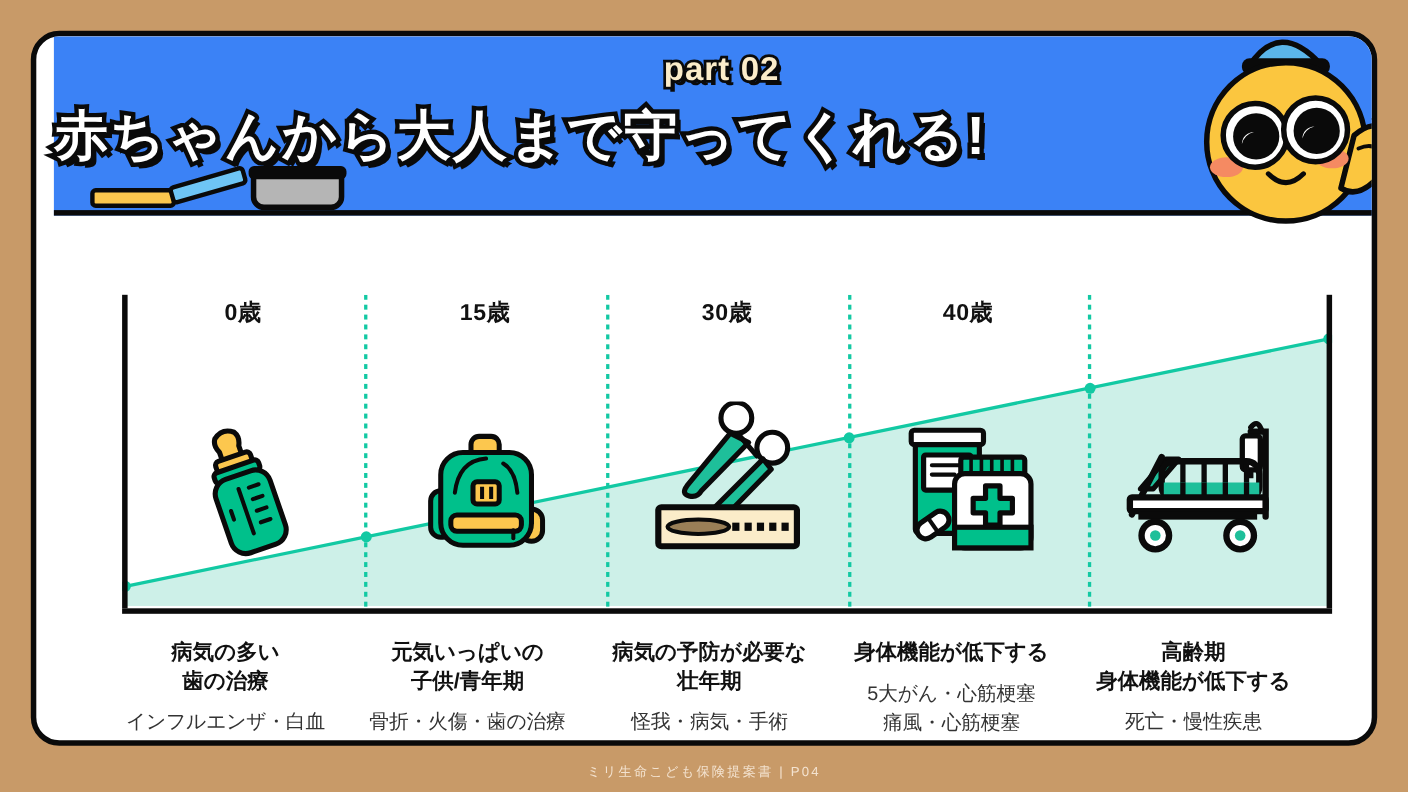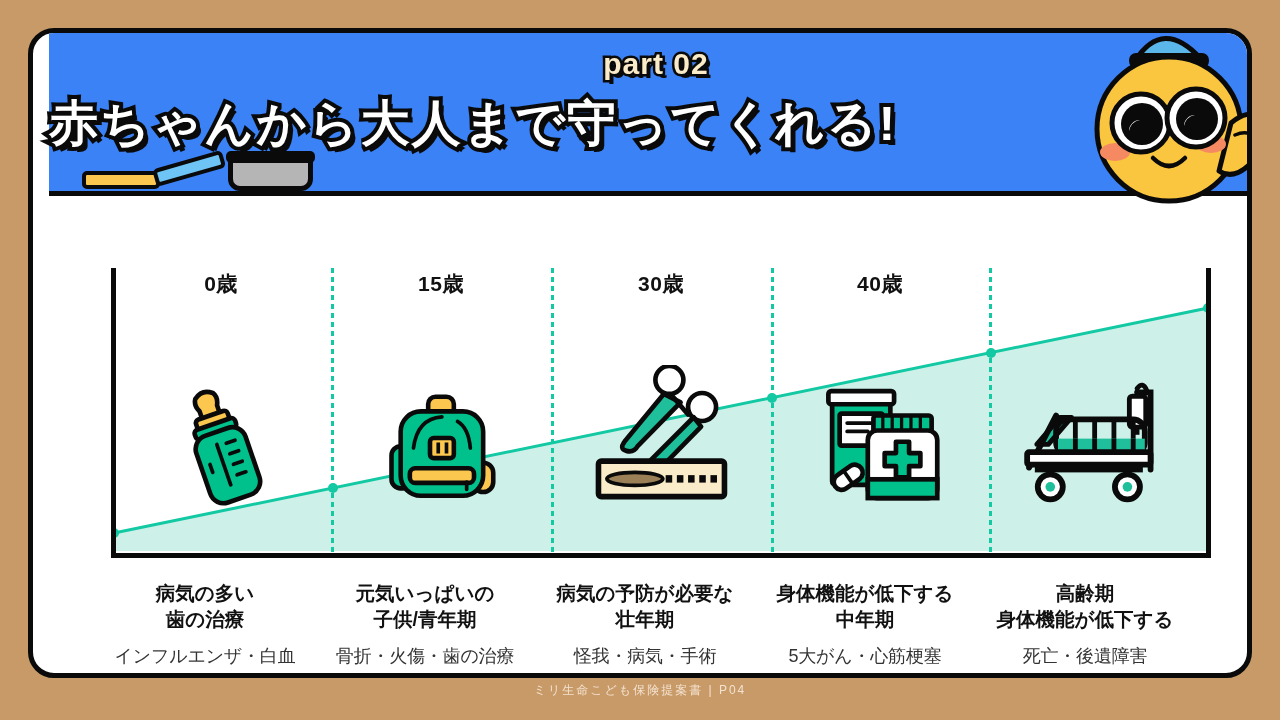--- a/index.html
+++ b/index.html
@@ -137,21 +137,21 @@
   }
   .cap-sub {
     margin-top: 10px;
     font-size: 18px; color: #333; line-height: 1.5;
     letter-spacing: -0.2px;
   }
 
   
   #footer {
     position: absolute;
-    left: 0; right: 0; bottom: 21px;
+    left: 0; right: 0; bottom: 10px;
     text-align: center;
     font-size: 12px;
     letter-spacing: 2px;
     color: #f3e2cf;
   }
 </style>
 </head>
 <body>
 
 <div id="card">
@@ -354,34 +354,33 @@
       </div>
       <div class="cap-sub">
         <div>怪我・病気・手術</div>
         <div>交通事故・精神疾患</div>
       </div>
     </div>
 
     <div class="cap">
       <div class="cap-title">
         <div>身体機能が低下する</div>
-        <div>中年期</div>
       </div>
       <div class="cap-sub">
         <div>5大がん・心筋梗塞</div>
         <div>痛風・心筋梗塞</div>
       </div>
     </div>
 
     <div class="cap">
       <div class="cap-title">
         <div>高齢期</div>
         <div>身体機能が低下する</div>
       </div>
       <div class="cap-sub">
-        <div>死亡・後遺障害</div>
+        <div>死亡・慢性疾患</div>
         <div>後遺障害・介護者支援</div>
       </div>
     </div>
   </div>
 </div>
 
 <div id="footer">ミリ生命こども保険提案書  |  P04</div>
 
 </body></html>

